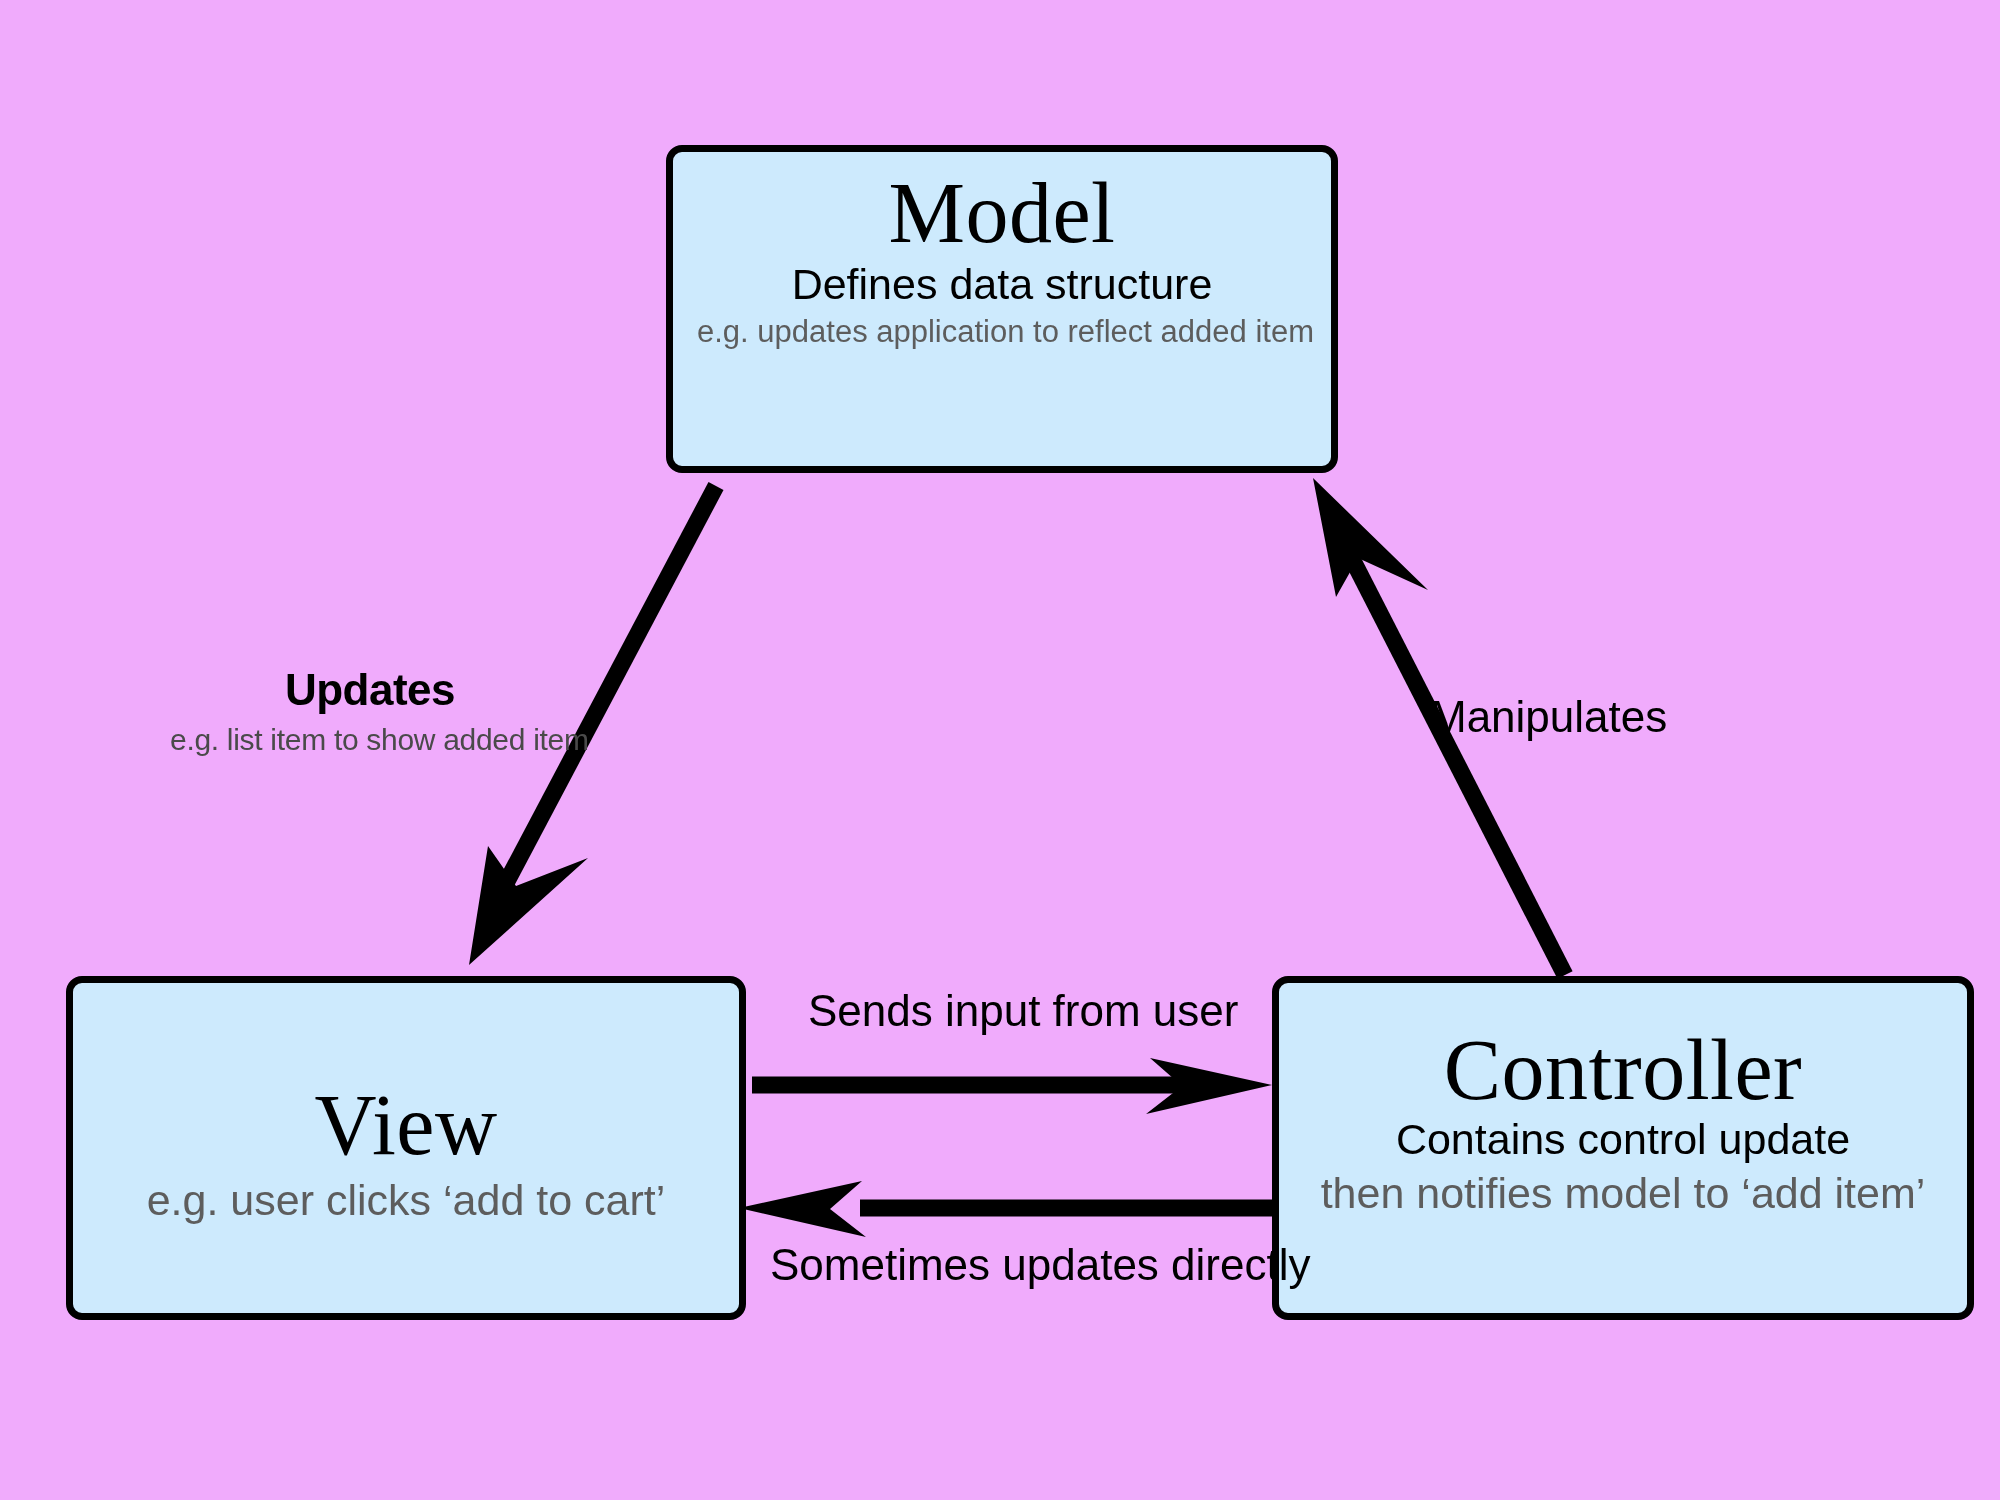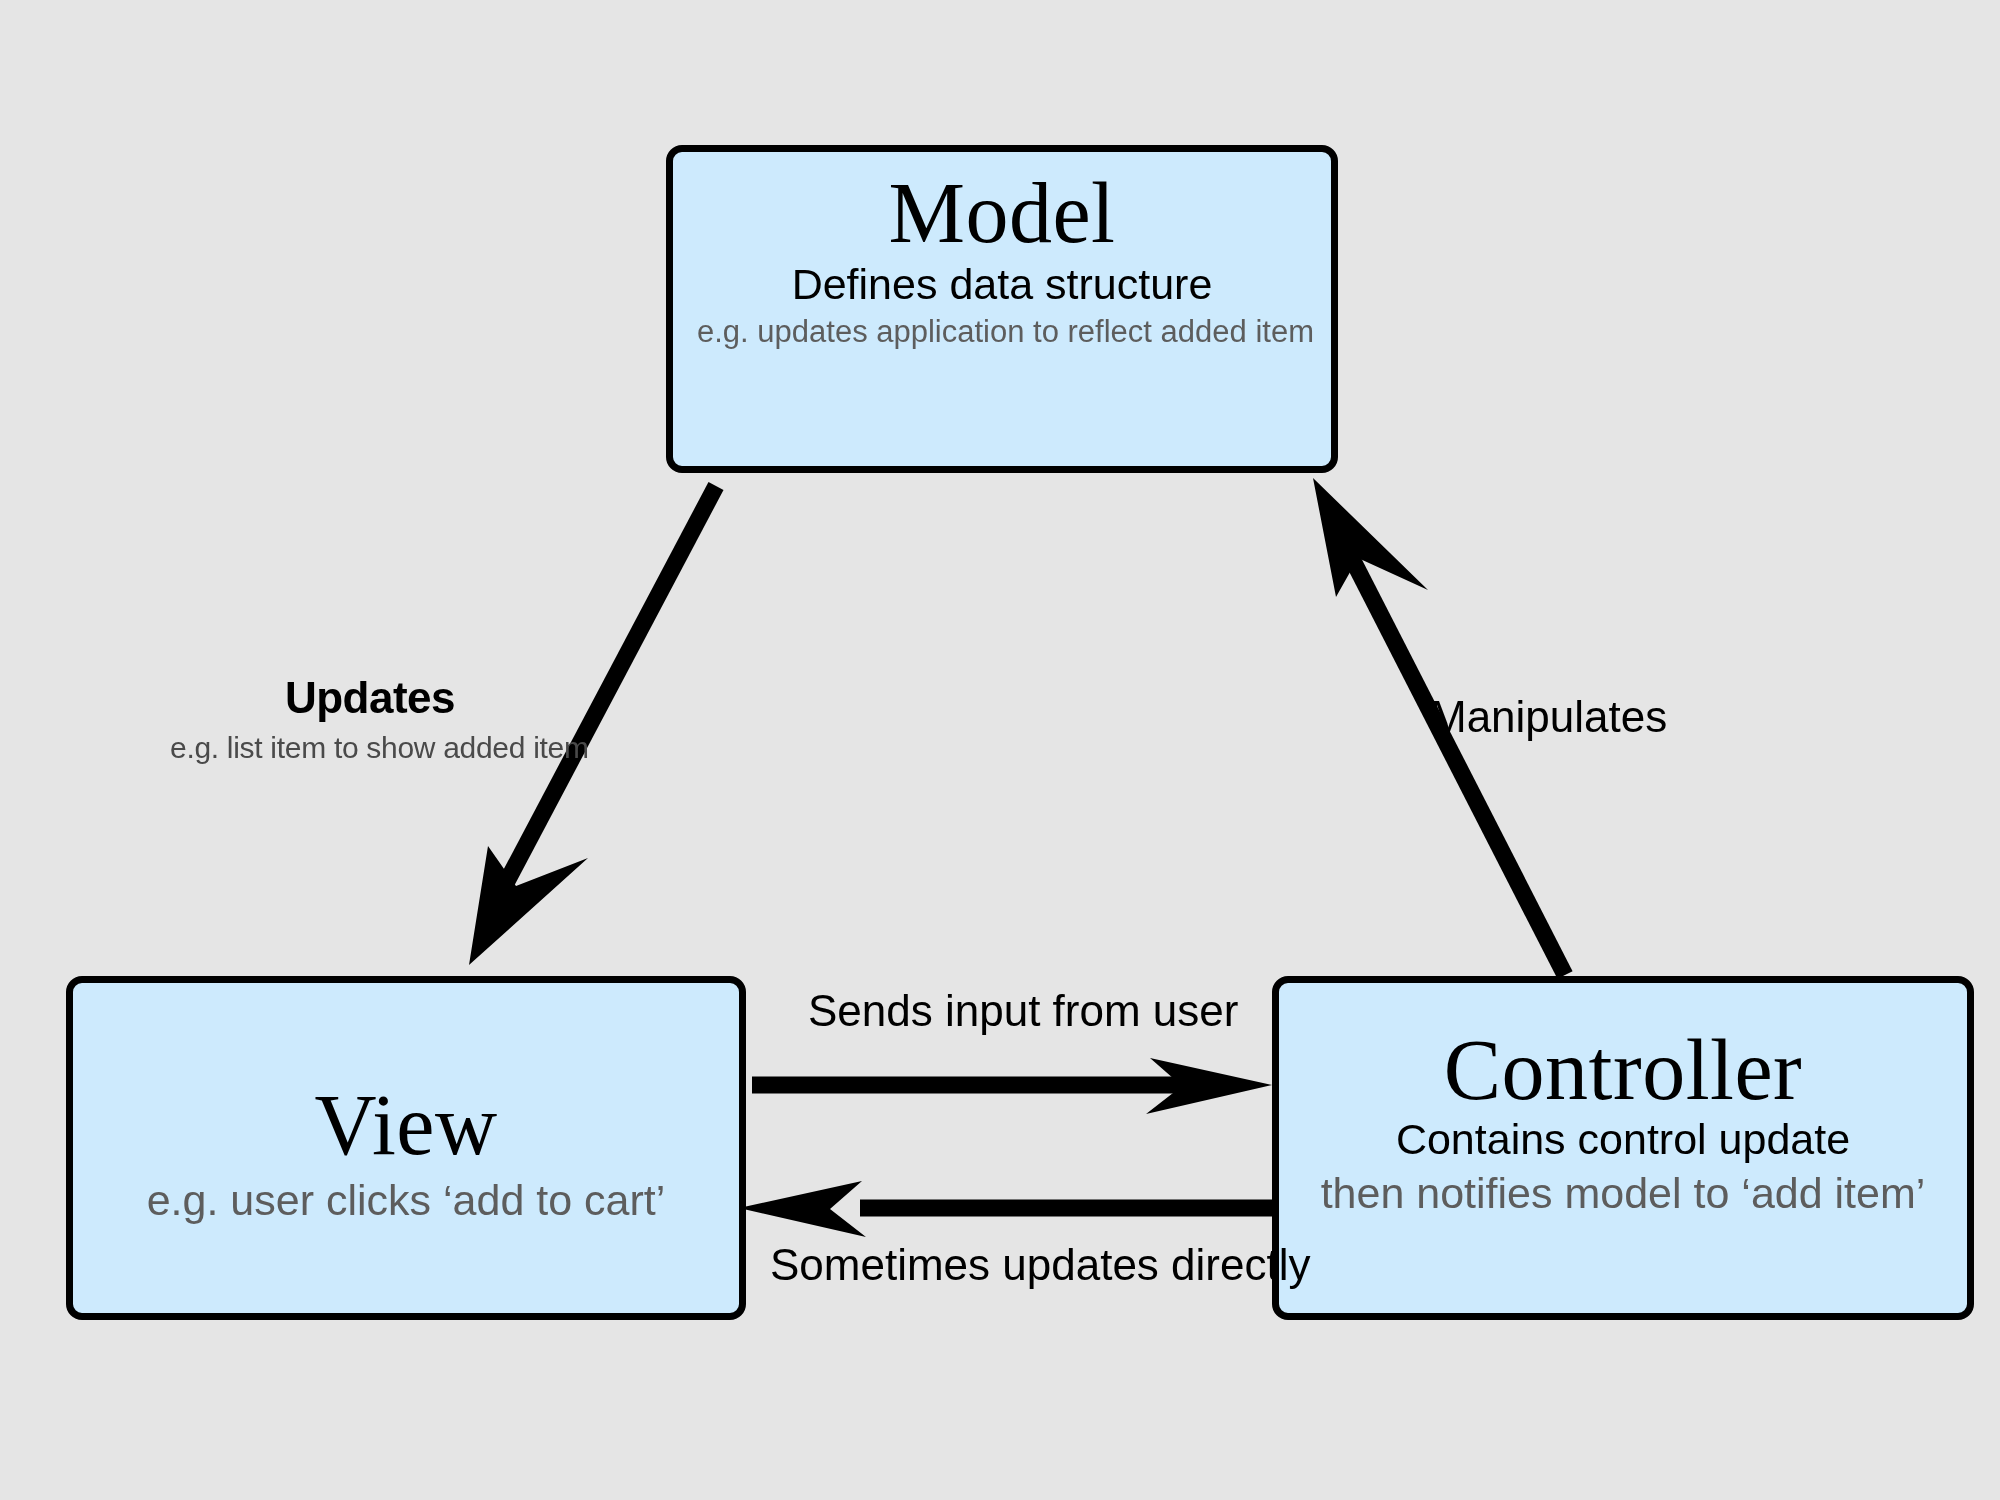--- a/index.html
+++ b/index.html
@@ -4,21 +4,21 @@
 <style>
   html, body {
     margin: 0;
     padding: 0;
     background: #47704f;
   }
   #stage {
     position: relative;
     width: 2000px;
     height: 1500px;
-    background: #e5e5e5;
+    background: #f0abfc;
     overflow: hidden;
     font-family: "Liberation Sans", sans-serif;
   }
   .svg-layer {
     position: absolute;
     left: 0; top: 0;
     width: 2000px;
     height: 1500px;
   }
   .node-box {
@@ -105,21 +105,20 @@
   .edge-label .sub {
     display: block;
     color: #4a4a4a;
   }
 
   #label-updates {
     left: 170px;
     top: 665px;
     text-align: center;
     width: 400px;
-    margin-top: 8px;
   }
   #label-updates .main { font-size: 44px; letter-spacing: -0.5px; }
   #label-updates .sub  { font-size: 30px; margin-top: 8px; letter-spacing: -0.3px; }
 
   #label-manipulates {
     left: 1430px;
     top: 692px;
     font-size: 44px;
     font-weight: 400;
   }

